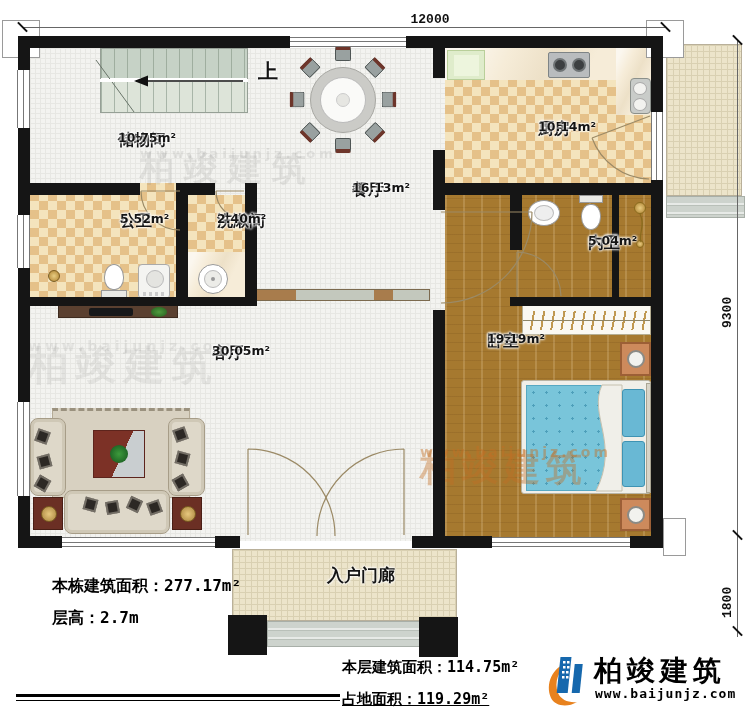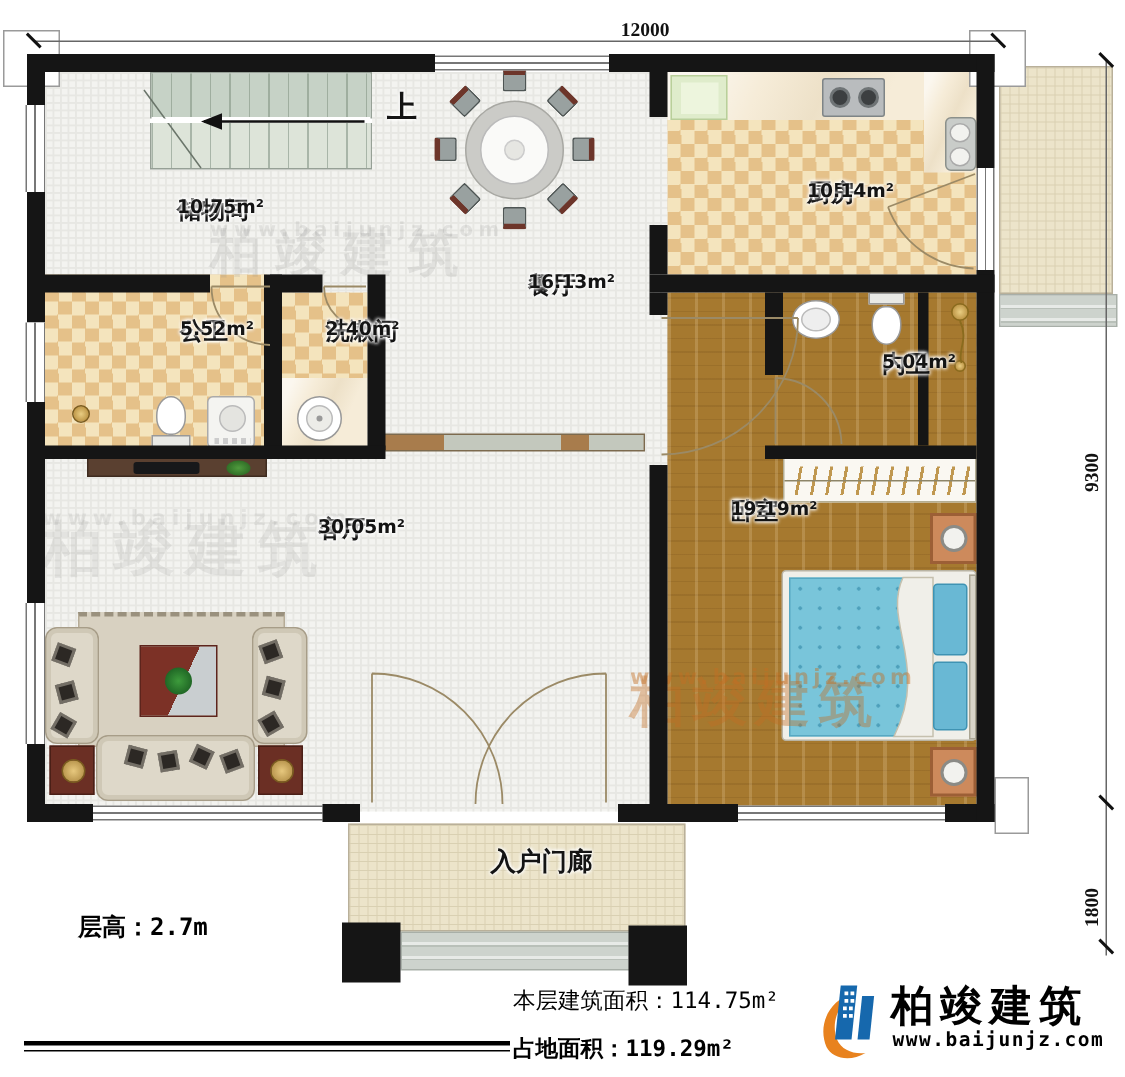--- a/index.html
+++ b/index.html
@@ -28,21 +28,21 @@
     linear-gradient(90deg,transparent calc(50% - .5px),#777 calc(50% - .5px) calc(50% + .5px),transparent calc(50% + .5px));}
   .col{z-index:4;background:#fff;border:1px solid #9a9a9a;}
   .furn{z-index:3;}
   .lbl{z-index:7;text-align:center;color:#141414;font-weight:bold;transform:translateX(-50%);
        text-shadow:0 0 2px #fff,0 0 3px #fff,0 0 3px #fff;line-height:1.12;white-space:nowrap;}
   .lbl .nm{position:static;display:block;font-size:16px;}
   .lbl .ar{position:static;display:block;font-size:12.5px;}
   .wm{z-index:4;text-align:center;white-space:nowrap;pointer-events:none;}
   .wm .t1{position:static;display:block;font-weight:bold;}
   .wm .t2{position:static;display:block;font-weight:bold;}
-  .dimtxt{z-index:8;font-family:Liberation Serif, serif;font-weight:bold;font-size:13px;color:#111;}
+  .dimtxt{z-index:8;font-family:Liberation Mono, monospace;font-weight:bold;font-size:13px;color:#111;}
   .vert{writing-mode:vertical-rl;transform:rotate(180deg);}
   .dimline{background:#666;z-index:8;}
   .tick{width:13px;height:2px;background:#111;transform:rotate(45deg);z-index:8;}
   .chair{width:16px;height:15px;background:#99a1a0;border:1px solid #4e5554;border-top:4px solid #6d352a;border-radius:2px;z-index:3;}
   .pillow{width:13px;height:13px;background:#2c2824;box-shadow:inset 0 0 0 2px rgba(222,216,201,.4);z-index:3;}
   .sofa{background:#ded8c9;border:1px solid #a79d88;border-radius:8px;box-shadow:inset 0 0 0 3px #cfc8b6;z-index:3;}
   .cap{z-index:8;color:#000;}
 </style>
 </head>
 <body>
@@ -286,25 +286,26 @@
   <div class="tick" style="left:16px;top:26px;"></div>
   <div class="tick" style="left:659px;top:26px;"></div>
   <div class="dimtxt" style="left:400px;top:12px;width:60px;text-align:center;">12000</div>
   <div class="dimline" style="left:737px;top:40px;width:1px;height:597px;"></div>
   <div class="tick" style="left:731px;top:39px;"></div>
   <div class="tick" style="left:731px;top:534px;"></div>
   <div class="tick" style="left:731px;top:630px;"></div>
   <div class="dimtxt vert" style="left:720px;top:258px;height:70px;">9300</div>
   <div class="dimtxt vert" style="left:720px;top:556px;height:62px;">1800</div>
 
+  <div class="cap" style="left:52px;top:576px;font-size:16px;font-weight:bold;font-family:'DejaVu Sans Mono','DejaVu Sans',monospace;">本栋建筑面积：277.17m²</div>
   <div class="cap" style="left:52px;top:608px;font-size:16px;font-weight:bold;font-family:'DejaVu Sans Mono','DejaVu Sans',monospace;">层高：2.7m</div>
   <div class="cap" style="left:16px;top:694px;width:324px;height:3px;background:#000;"></div>
   <div class="cap" style="left:16px;top:700px;width:324px;height:1px;background:#000;"></div>
-  <div class="cap" style="left:342px;top:658px;font-size:15px;font-weight:normal;font-family:'DejaVu Sans Mono','DejaVu Sans',monospace;">本层建筑面积：114.75m²</div>
-  <div class="cap" style="left:342px;top:690px;font-size:15px;font-weight:bold;font-family:'DejaVu Sans Mono','DejaVu Sans',monospace;">占地面积：119.29m²</div>
+  <div class="cap" style="left:342px;top:658px;font-size:15px;font-weight:bold;font-family:'DejaVu Sans Mono','DejaVu Sans',monospace;">本层建筑面积：114.75m²</div>
+  <div class="cap" style="left:342px;top:690px;font-size:15px;font-weight:bold;font-family:'DejaVu Sans Mono','DejaVu Sans',monospace;text-decoration:underline;">占地面积：119.29m²</div>
 
   <svg style="left:543px;top:652px;width:46px;height:56px;z-index:8;" viewBox="0 0 46 56">
     <path d="M8,46 C2,32 9,15 26,10 C15,19 11,30 15,41 C18,48 26,51 34,50 C24,56 12,54 8,46 Z" fill="#e8821e"></path>
     <rect x="18" y="5" width="11" height="36" fill="#1668ad" transform="skewX(-6)"></rect>
     <rect x="33" y="12" width="8" height="29" fill="#1668ad" transform="skewX(-6)"></rect>
     <g fill="#fff">
       <rect x="20" y="9" width="2.5" height="2.5"></rect>
         <rect x="24" y="9" width="2.5" height="2.5"></rect>
       <rect x="20" y="14" width="2.5" height="2.5"></rect>
         <rect x="24" y="14" width="2.5" height="2.5"></rect>

